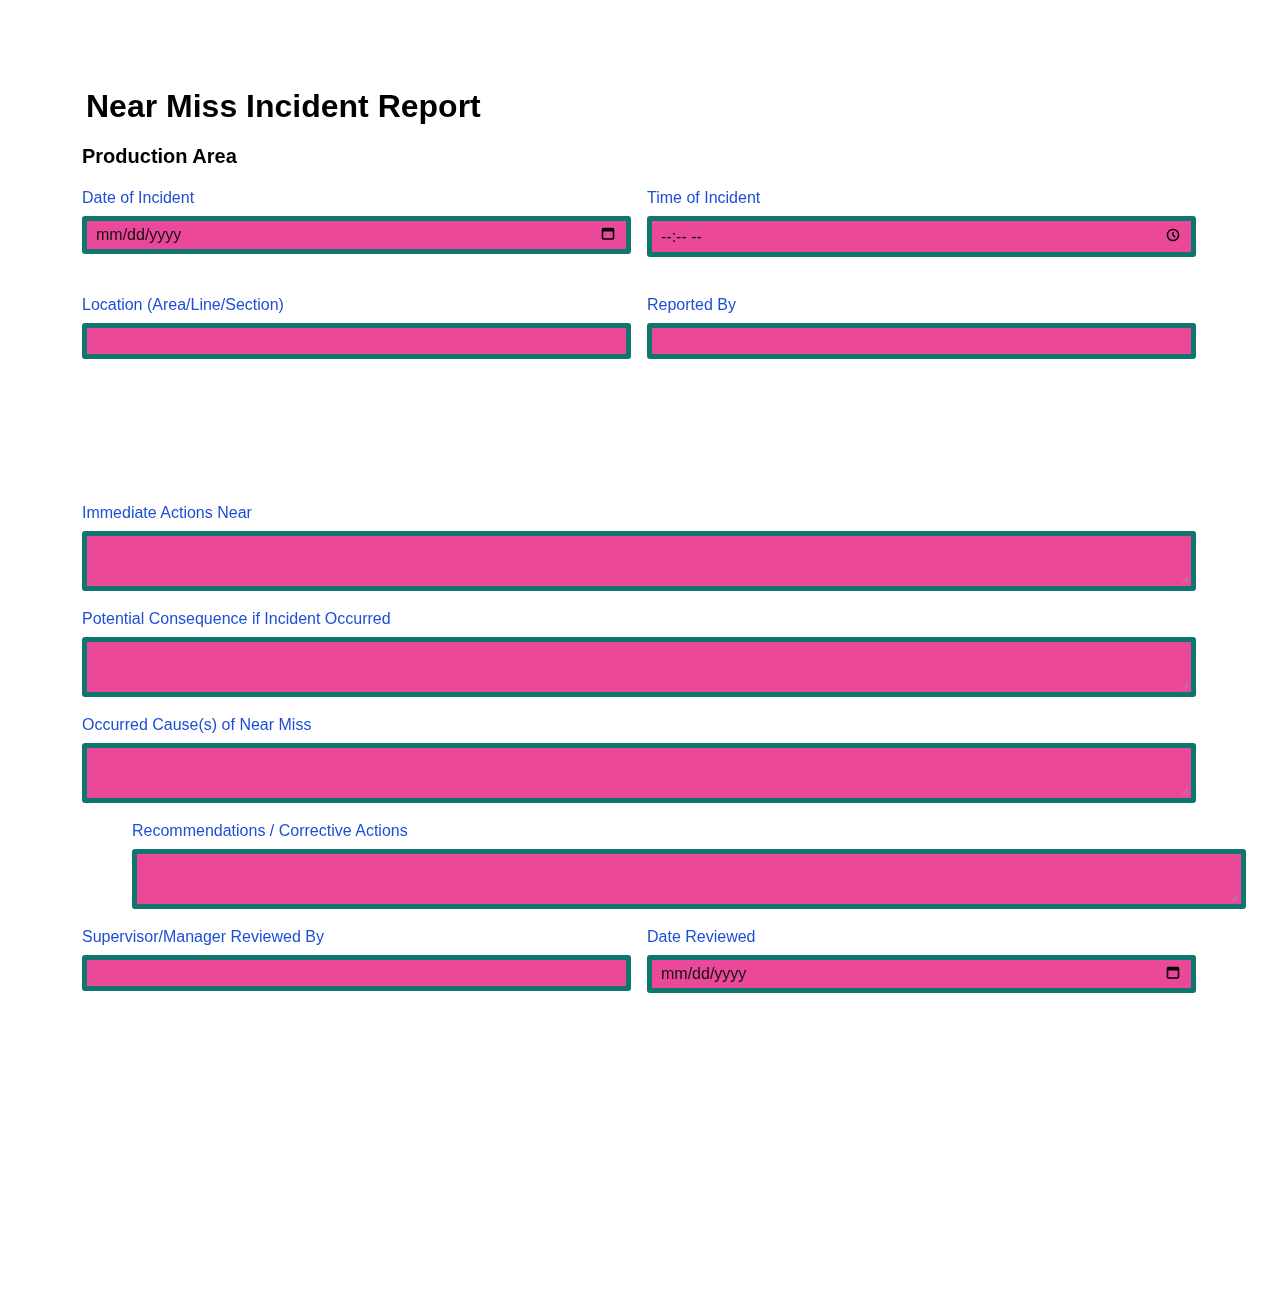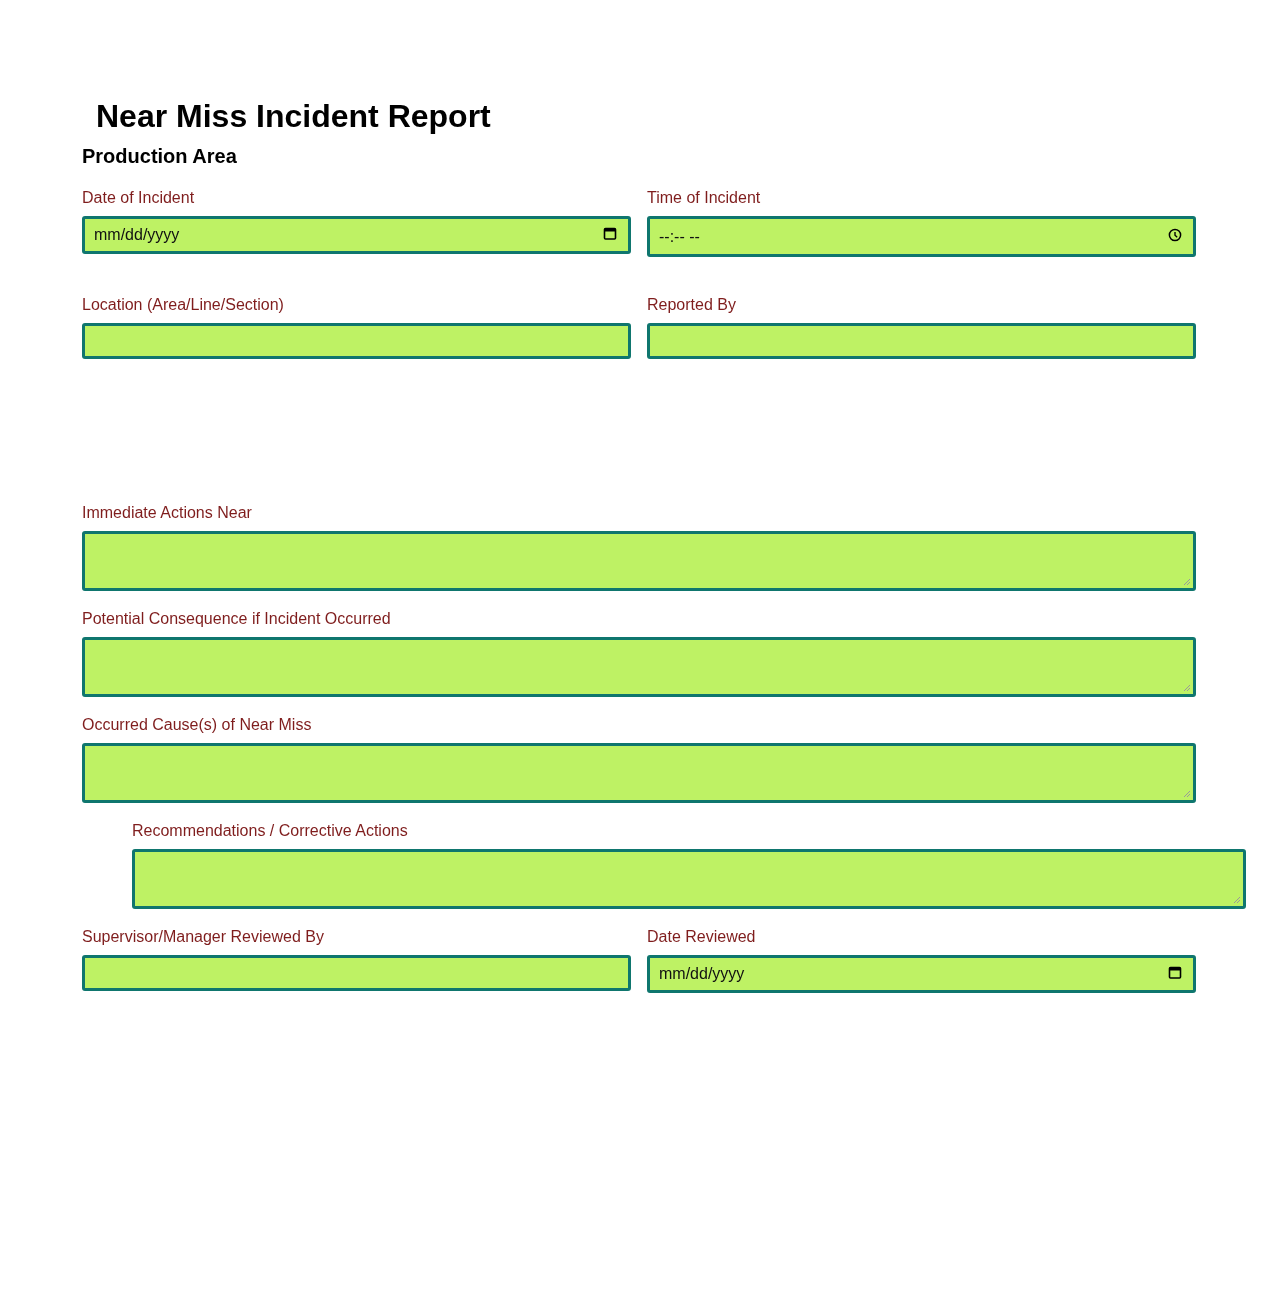--- a/index.html
+++ b/index.html
@@ -4,27 +4,27 @@
   <style>
     * { box-sizing: border-box; }
     html, body { margin: 0; padding: 0; background: #ffffff; }
     body {
       width: 1278px; height: 1300px;
       font-family: "Liberation Sans", sans-serif;
       color: #000;
       position: relative;
     }
     .container { position: absolute; left: 82px; top: 82px; width: 1114px; }
-    h1 { font-size: 32px; font-weight: bold; margin: 14px; line-height: 40px; }
+    h1 { font-size: 32px; font-weight: bold; margin: 4px; line-height: 40px; }
     h2 { font-size: 20px; font-weight: bold; margin: 0; line-height: 30px; position: absolute; top: 59px; left: 0; }
     .field { position: absolute; }
-    .label { font-size: 16px; line-height: 20px; display: block; color: #7f1d1d; }
+    .label { font-size: 16px; line-height: 20px; display: block; color: #1d4ed8; }
     .input {
       position: absolute; left: 0;
-      border: 3px solid #0f766e; border-radius: 3px; background: #bef264;
+      border: 5px solid #0f766e; border-radius: 3px; background: #ec4899;
       font-family: "Liberation Sans", sans-serif; font-size: 16px;
       padding: 0 9px; display: flex; align-items: center;
     }
     .input .ph { color: #111; }
     .input .icon { position: absolute; right: 11px; top: 50%; transform: translateY(-50%); }
     .textarea { height: 60px; }
     .grip { position: absolute; right: 2px; bottom: 2px; width: 8px; height: 8px; }
   </style>
 </head>
 <body>

